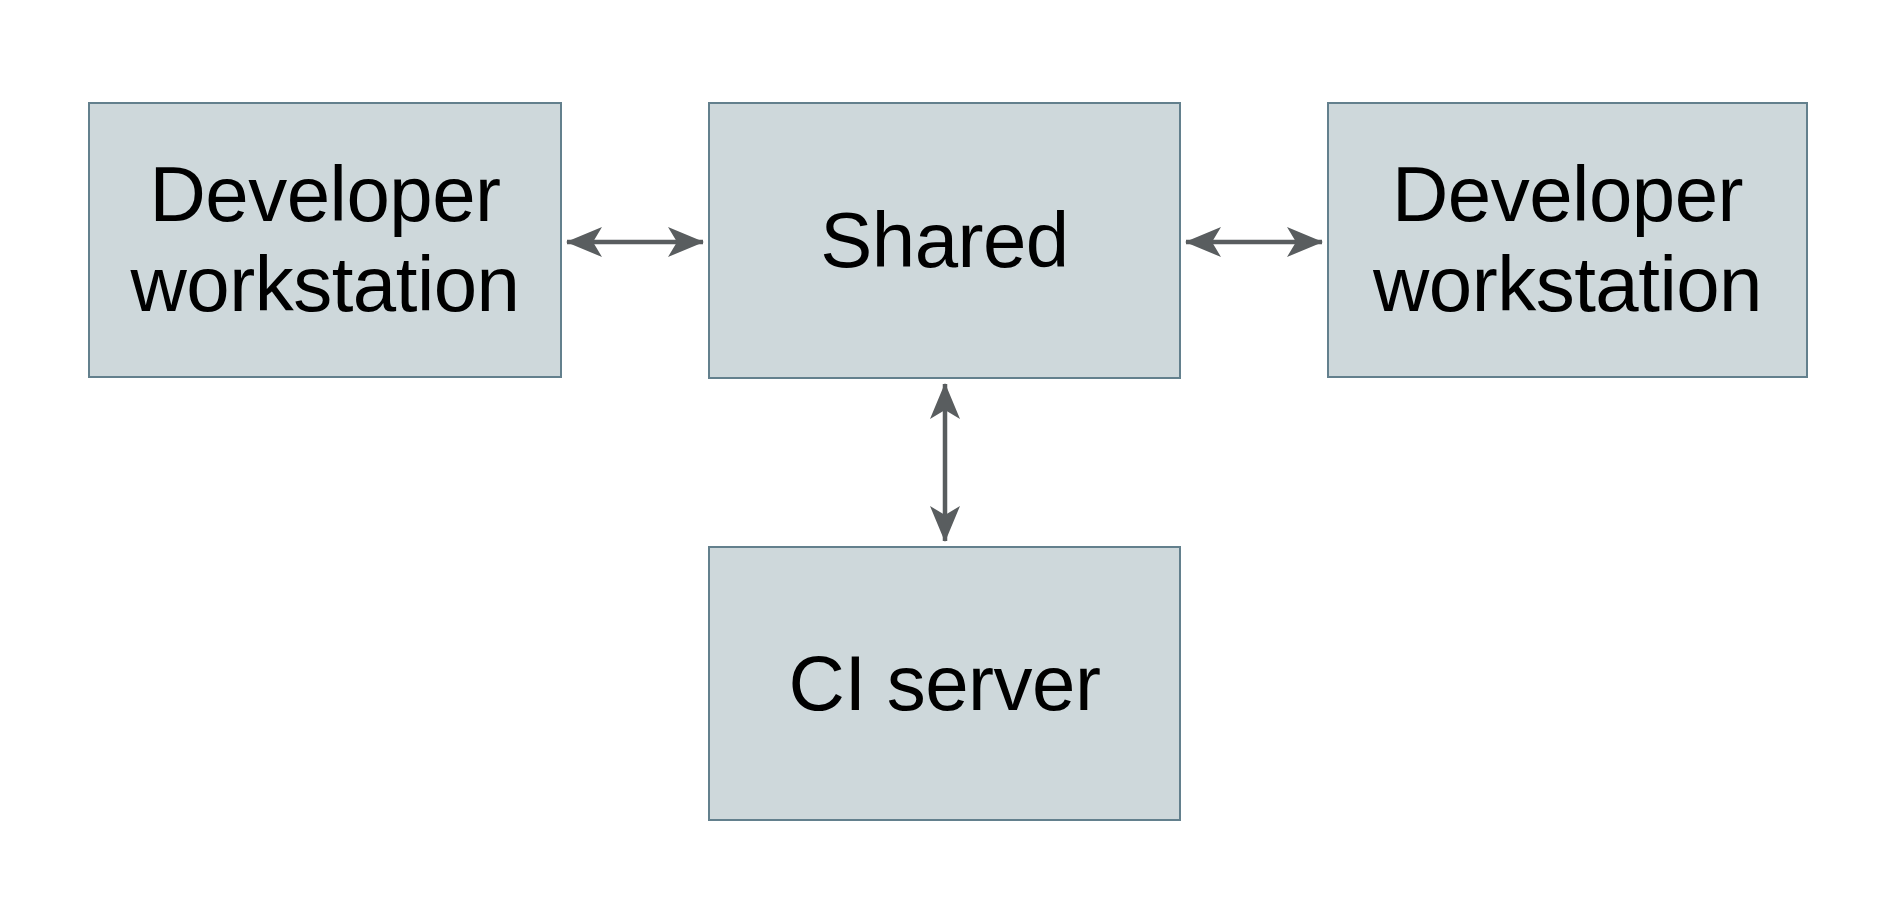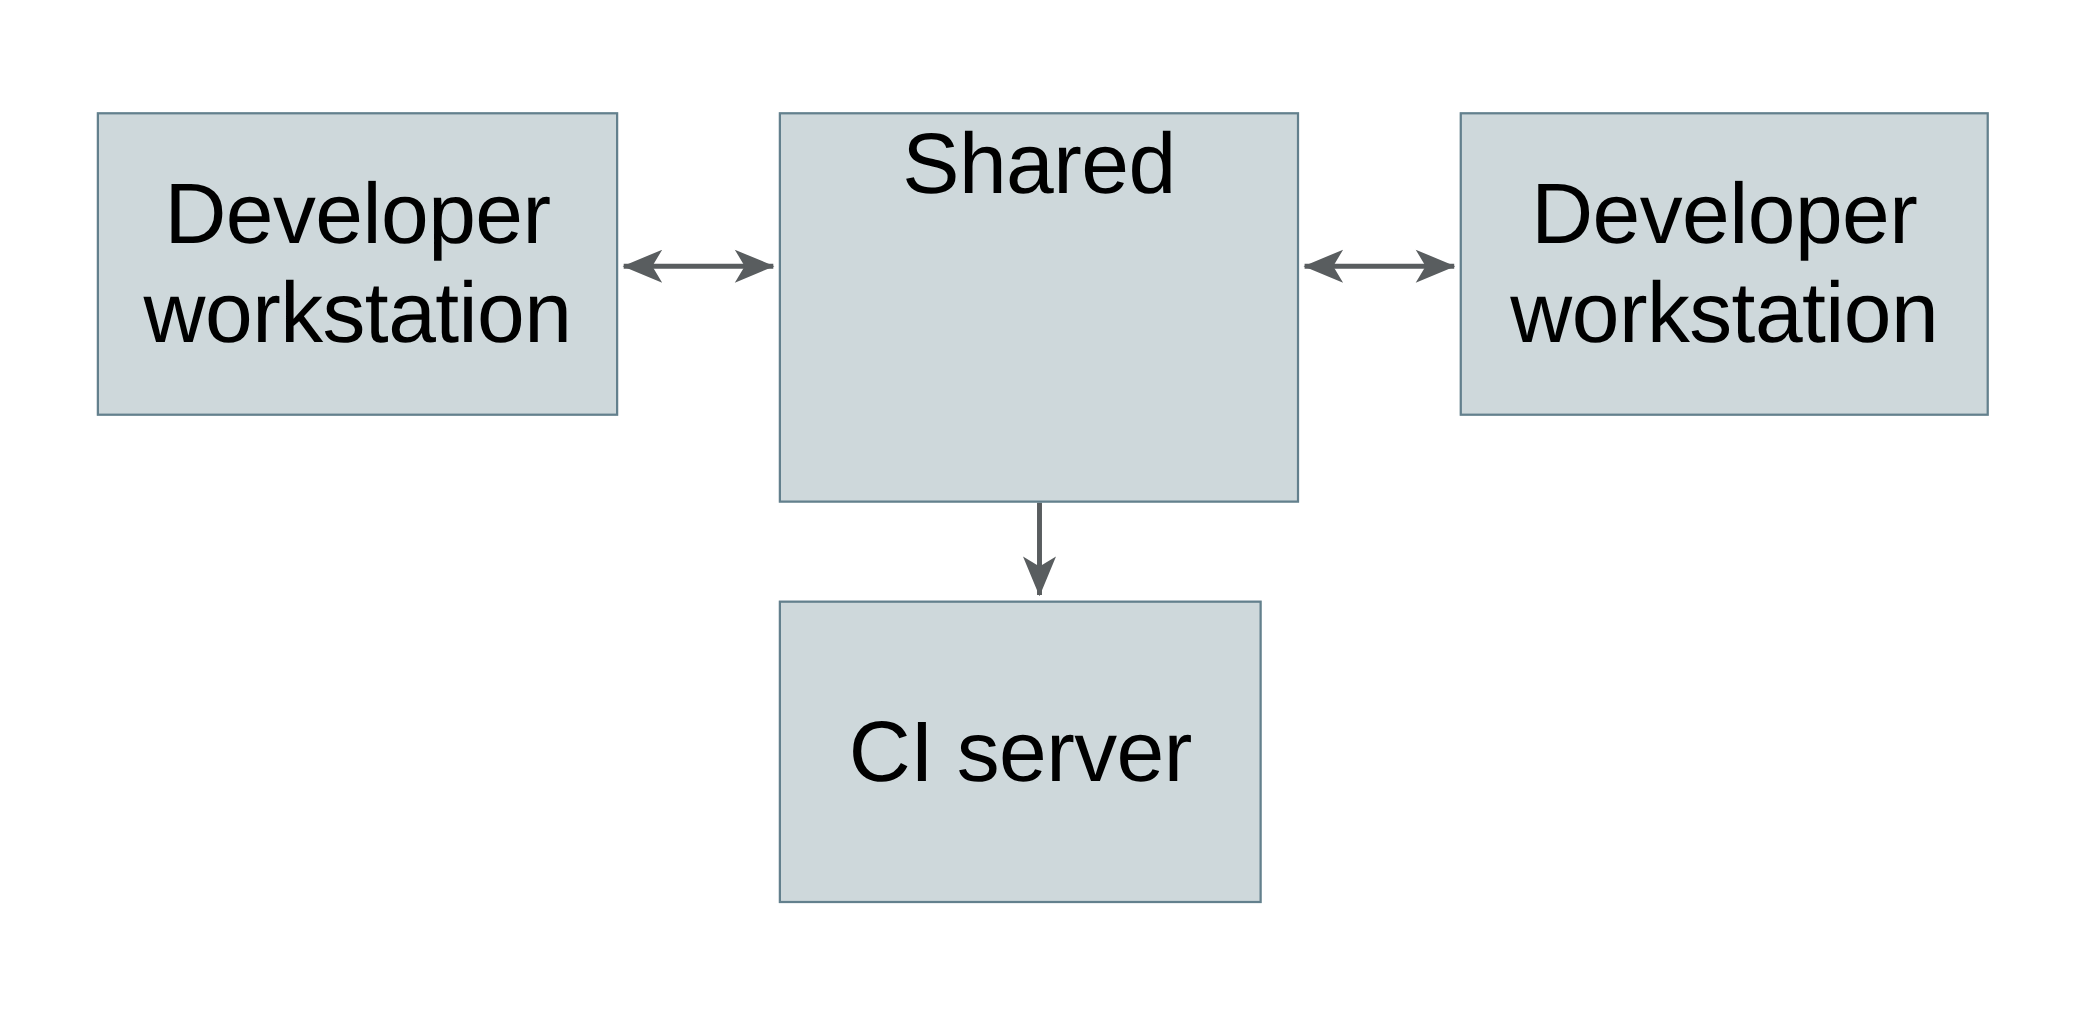--- a/index.html
+++ b/index.html
@@ -28,23 +28,23 @@
     align-items:center;
     justify-content:center;
     text-align:center;
     color:var(--text);
     font-size:78px;
     line-height:1.15;
     letter-spacing:-0.5px;
   }
   .node span{display:block;white-space:nowrap;}
   .node-dev-left  {left:88px;  top:102px; width:474px; height:276px;}
-  .node-cache     {left:708px; top:102px; width:473px; height:355px;justify-content:space-between;}
+  .node-cache     {left:708px; top:102px; width:473px; height:277px;}
   .node-dev-right {left:1327px;top:102px; width:481px; height:276px;}
-  .node-ci        {left:708px; top:546px; width:439px; height:275px;}
+  .node-ci        {left:708px; top:546px; width:473px; height:275px;}
   .edges-layer{
     position:absolute;
     left:0;top:0;
     width:1900px;height:922px;
     pointer-events:none;
   }
   .edge-line{
     stroke:var(--arrow);
     stroke-width:4.5;
     fill:none;

